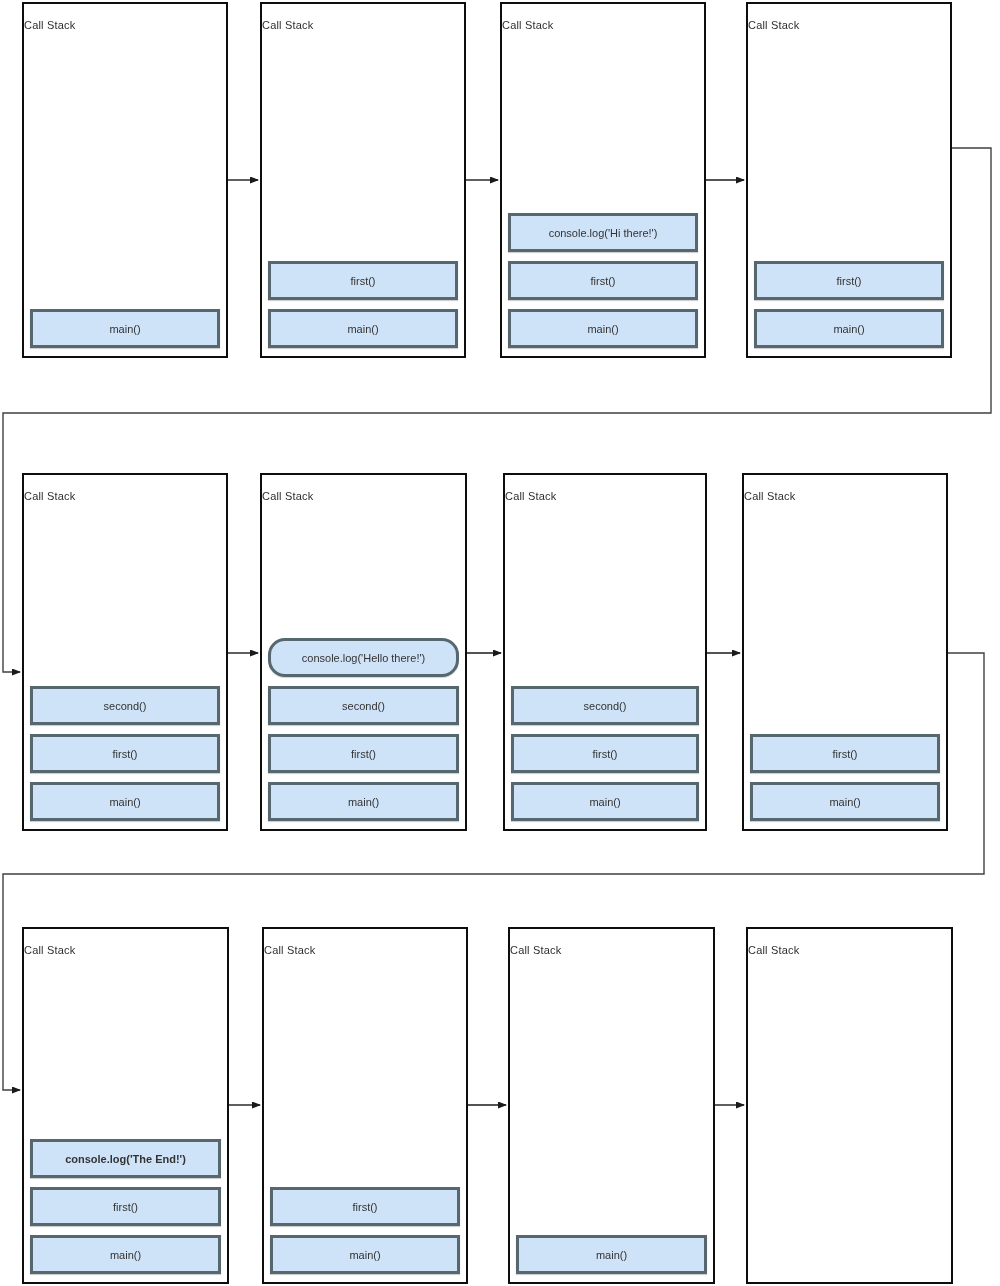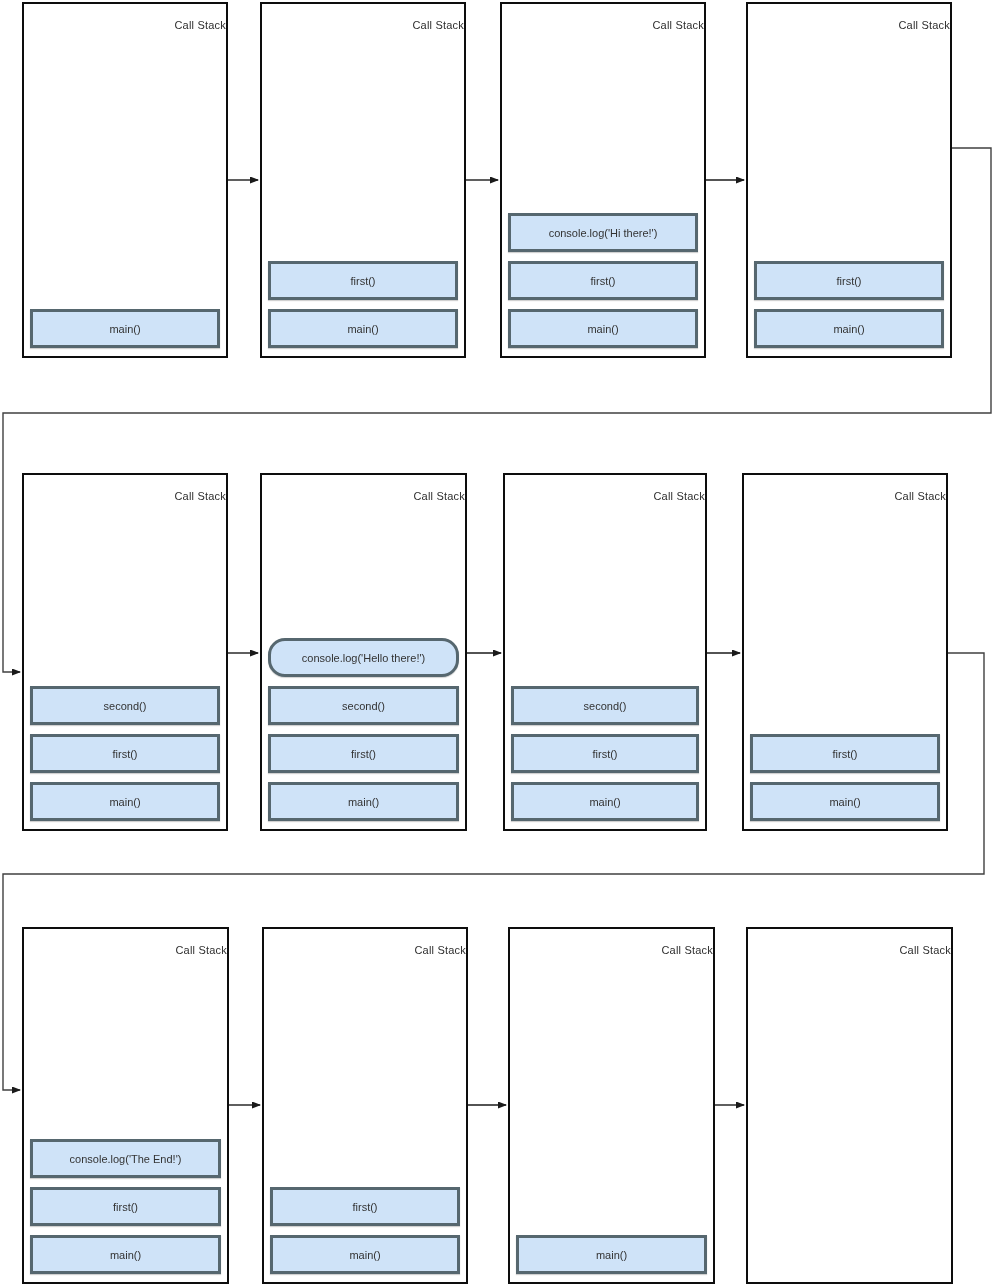--- a/index.html
+++ b/index.html
@@ -20,21 +20,21 @@
   }
   .panel {
     position: absolute;
     box-sizing: border-box;
     background: #ffffff;
     border: 2px solid #0d0d0d;
     z-index: 2;
   }
   .panel-title {
     margin-top: 15px;
-    text-align: right;
+    text-align: left;
     font-size: 11px;
     color: #2e2e2e;
     letter-spacing: 0.2px;
   }
   .frame {
     position: absolute;
     left: 6px;
     right: 6px;
     height: 39px;
     box-sizing: border-box;
@@ -177,21 +177,21 @@
   </div>
       <div class="panel" style="left: 22px; top: 927px; width: 207px; height: 357px; border-color: rgb(13, 13, 13);">
     <div class="panel-title">Call Stack</div>
     <div class="frames">
           <div class="frame" style="bottom: 8px; height: 39px; background: rgb(207, 227, 248); border-color: rgb(86, 103, 111);">
     <span class="frame-label">main()</span>
   </div>
           <div class="frame" style="bottom: 56px; height: 39px; background: rgb(207, 227, 248); border-color: rgb(86, 103, 111);">
     <span class="frame-label">first()</span>
   </div>
-          <div class="frame" style="bottom: 104px; height: 39px; background: rgb(207, 227, 248); border-color: rgb(86, 103, 111);">
+          <div class="frame" style="bottom: 104px; height: 39px; background: rgb(207, 227, 248); border-color: rgb(86, 103, 111); font-weight: bold;">
     <span class="frame-label">console.log('The End!')</span>
   </div>
         </div>
   </div>
       <div class="panel" style="left: 262px; top: 927px; width: 206px; height: 357px; border-color: rgb(13, 13, 13);">
     <div class="panel-title">Call Stack</div>
     <div class="frames">
           <div class="frame" style="bottom: 8px; height: 39px; background: rgb(207, 227, 248); border-color: rgb(86, 103, 111);">
     <span class="frame-label">main()</span>
   </div>

